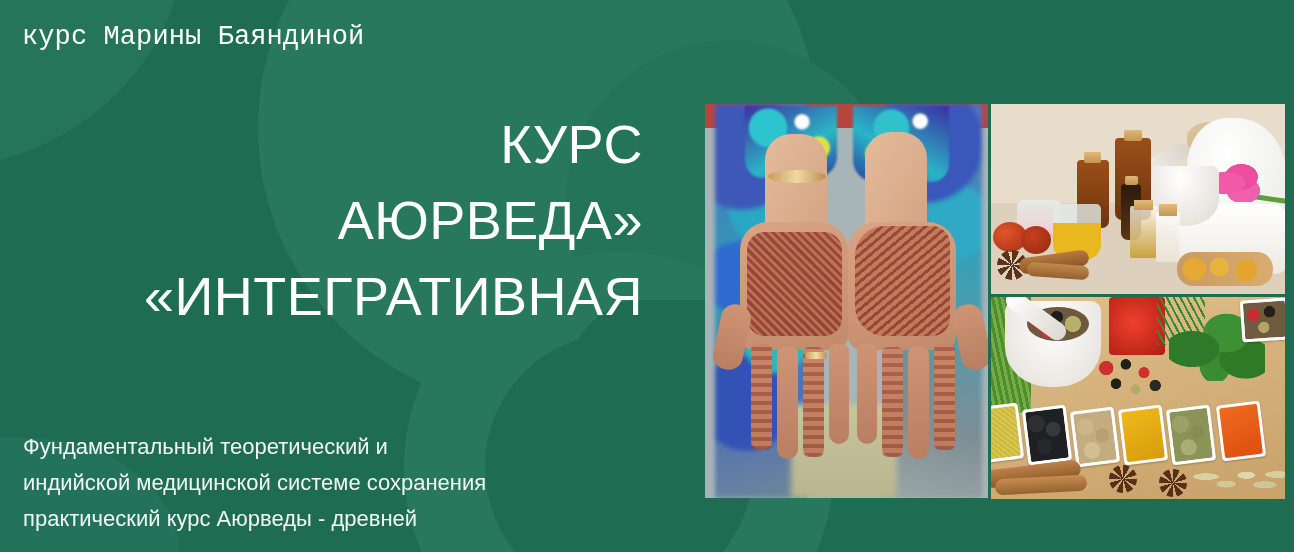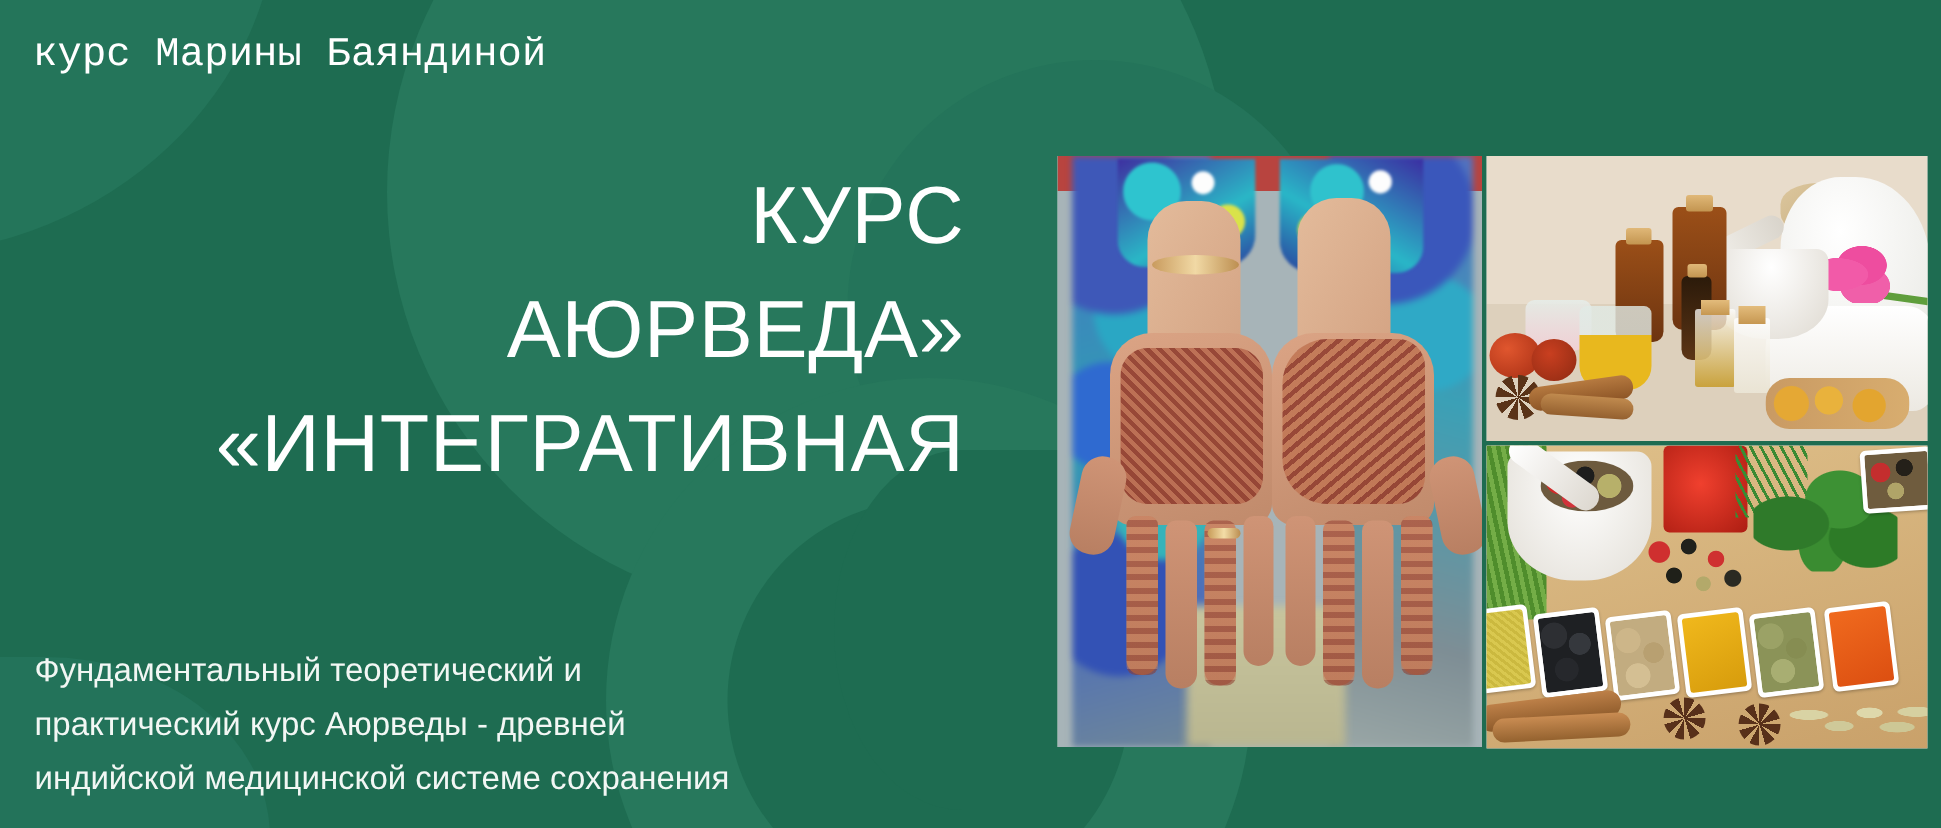--- a/index.html
+++ b/index.html
@@ -487,22 +487,22 @@
     <div class="eyebrow">курс Марины Баяндиной</div>
 
     <h1 class="headline">
       <span class="ln">КУРС</span>
       <span class="ln">АЮРВЕДА»</span>
       <span class="ln">«ИНТЕГРАТИВНАЯ</span>
     </h1>
 
     <div class="subtext">
       <span class="ln">Фундаментальный теоретический и</span>
+      <span class="ln">индийской медицинской системе сохранения</span>
       <span class="ln">практический курс Аюрведы - древней</span>
-      <span class="ln">индийской медицинской системе сохранения</span>
     </div>
   </div>
 
   <div class="collage">
 
     <div class="photo photo-hands">
       <div class="ph-inner">
         <div class="ph-el hands-bg"></div>
         <div class="ph-el hands-dress"></div>
         <div class="ph-el hands-dressR"></div>

